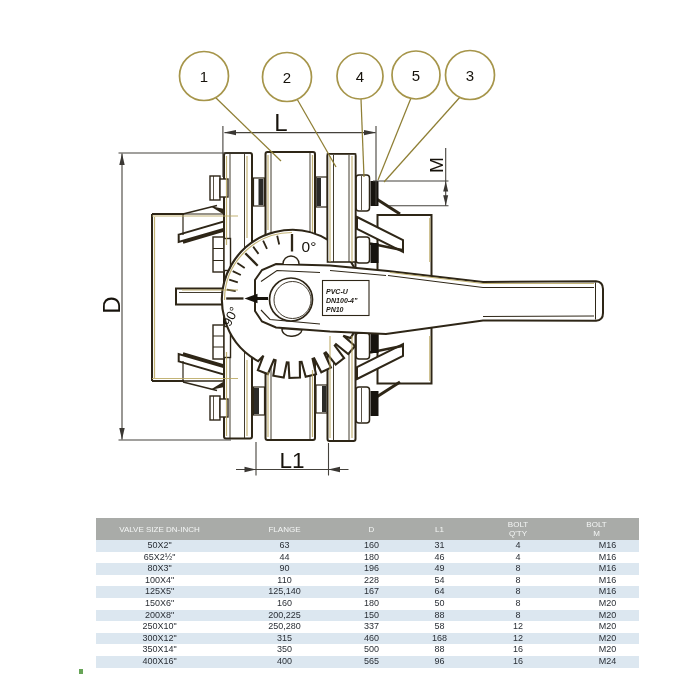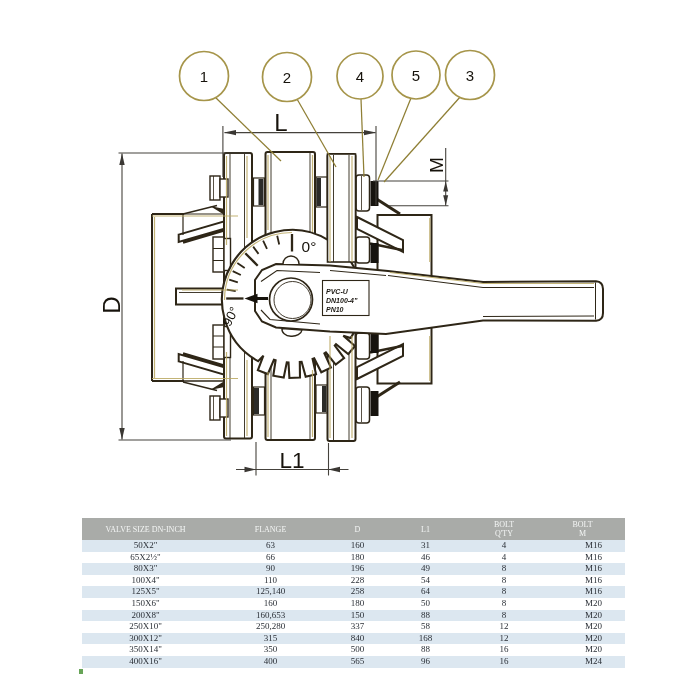--- a/index.html
+++ b/index.html
@@ -1,17 +1,17 @@
 <!DOCTYPE html>
 <html><head>
 <meta charset="utf-8">
 <style>
   html,body{margin:0;padding:0;background:#ffffff;width:700px;height:700px;overflow:hidden;}
   body{font-family:"Liberation Sans", sans-serif;position:relative;}
-  .tbl{position:absolute;left:82px;top:518px;width:543px;border-collapse:collapse;table-layout:fixed;font-family:Liberation Serif, serif;}
+  .tbl{position:absolute;left:96px;top:518px;width:543px;border-collapse:collapse;table-layout:fixed;}
   .tbl th{background:#a9aba8;color:#f4f6f5;font-size:8px;font-weight:normal;line-height:9px;padding:2px 0;}
   .tbl td{font-size:9px;color:#2a2f36;text-align:center;height:11.6px;padding:0;line-height:11.6px;}
   .tbl tr.b td{background:#dce7f0;}
   .pl td:nth-child(6){padding-left:22px;}
 </style>
 </head>
 <body>
 
 <svg width="700" height="700" viewBox="0 0 700 700" style="position:absolute;left:0;top:0">
   <g fill="none" stroke="#2e2617" stroke-width="2">
@@ -311,21 +311,21 @@
         <td>50X2"</td>
         <td>63</td>
         <td>160</td>
         <td>31</td>
         <td>4</td>
         <td>M16</td>
       </tr>
 
   <tr class="pl">
         <td>65X2½"</td>
-        <td>66</td>
+        <td>44</td>
         <td>180</td>
         <td>46</td>
         <td>4</td>
         <td>M16</td>
       </tr>
 
   <tr class="b pl">
         <td>80X3"</td>
         <td>90</td>
         <td>196</td>
@@ -339,57 +339,57 @@
         <td>110</td>
         <td>228</td>
         <td>54</td>
         <td>8</td>
         <td>M16</td>
       </tr>
 
   <tr class="b pl">
         <td>125X5"</td>
         <td>125,140</td>
-        <td>258</td>
+        <td>167</td>
         <td>64</td>
         <td>8</td>
         <td>M16</td>
       </tr>
 
   <tr class="pl">
         <td>150X6"</td>
         <td>160</td>
         <td>180</td>
         <td>50</td>
         <td>8</td>
         <td>M20</td>
       </tr>
 
   <tr class="b pl">
         <td>200X8"</td>
-        <td>160,653</td>
+        <td>200,225</td>
         <td>150</td>
         <td>88</td>
         <td>8</td>
         <td>M20</td>
       </tr>
 
   <tr class="pl">
         <td>250X10"</td>
         <td>250,280</td>
         <td>337</td>
         <td>58</td>
         <td>12</td>
         <td>M20</td>
       </tr>
 
   <tr class="b pl">
         <td>300X12"</td>
         <td>315</td>
-        <td>840</td>
+        <td>460</td>
         <td>168</td>
         <td>12</td>
         <td>M20</td>
       </tr>
 
   <tr class="pl">
         <td>350X14"</td>
         <td>350</td>
         <td>500</td>
         <td>88</td>

